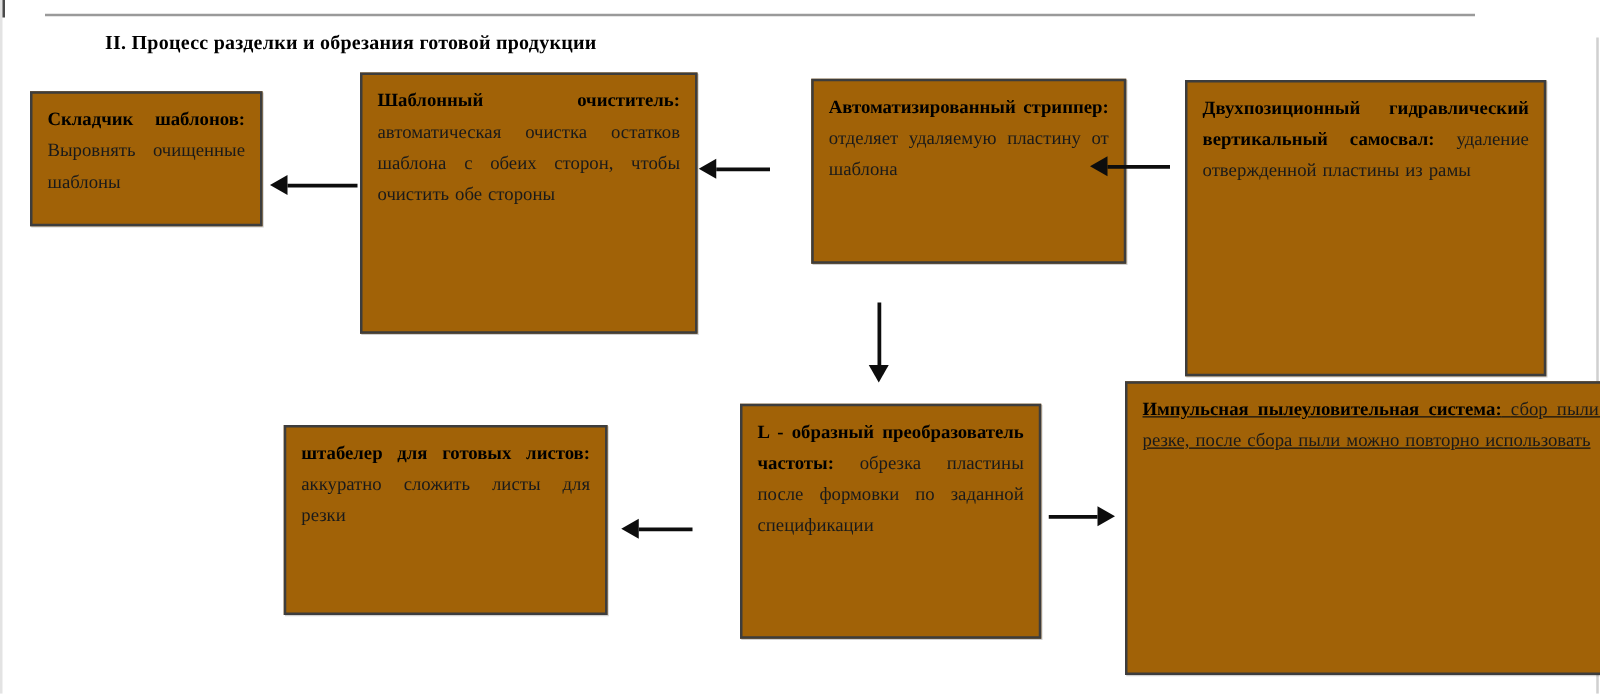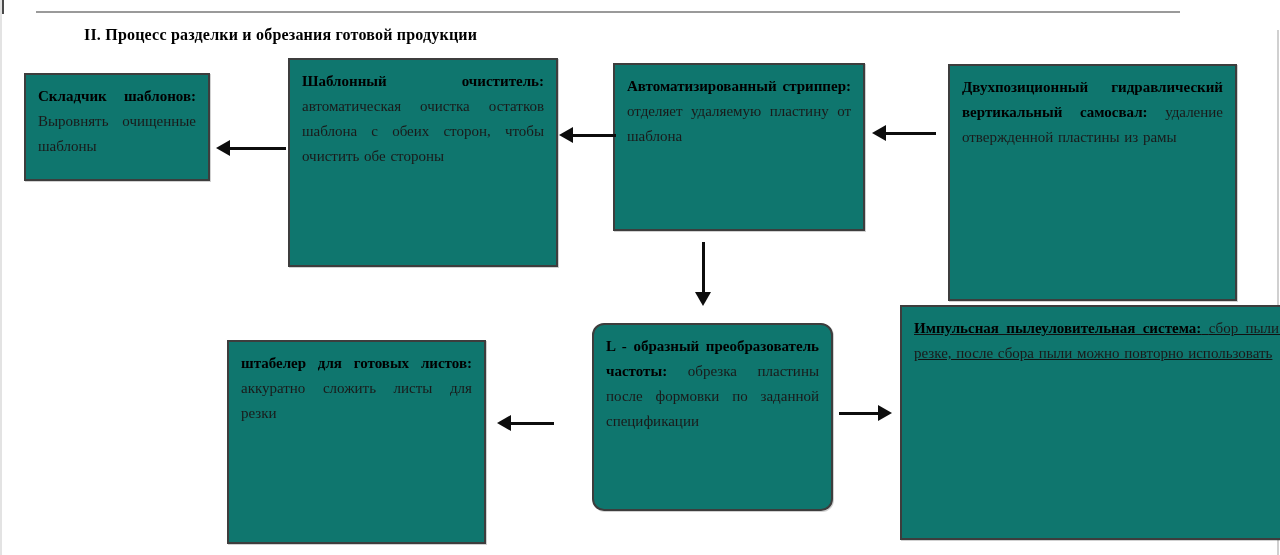--- a/index.html
+++ b/index.html
@@ -11,35 +11,35 @@
   .page-edge{position:absolute;background:#d6d6d6;}
   #edge-left{left:0;top:0;width:2px;height:555px;background:#e3e3e3;}
   #edge-right{left:1277px;top:30px;width:2px;height:525px;background:#d0d0d0;}
   #corner-mark{position:absolute;left:0;top:0;width:4px;height:14px;background:#4a4a4a;}
   #top-rule{position:absolute;left:36px;top:11px;width:1144px;height:2px;background:#9a9a9a;}
   .title{
     position:absolute;left:36px;top:26px;font-size:16px;font-weight:bold;color:#000;
     letter-spacing:0.2px;white-space:nowrap;margin-left:48px;
   }
   .fbox{
-    position:absolute;box-sizing:border-box;border:2px solid #3d3d3d;background:#0f766e;
+    position:absolute;box-sizing:border-box;border:2px solid #3d3d3d;background:#a16207;
     padding:9px 12px;box-shadow:1px 1px 0 rgba(0,0,0,0.18);
   }
   .box-text{
     margin:0;font-size:15px;line-height:25px;text-align:justify;text-align-last:left;
     color:#1a1a1a;word-spacing:1px;
   }
   .box-text .bold{font-weight:bold;color:#000;}
   
   #box-template-stacker{left:24px;top:73px;width:186px;height:108px;}
   #box-template-cleaner{left:288px;top:58px;width:270px;height:209px;}
-  #box-auto-stripper{left:613px;top:63px;width:252px;height:168px;}
+  #box-auto-stripper{left:649px;top:63px;width:252px;height:148px;}
   #box-hydraulic-tipper{left:948px;top:64px;width:289px;height:237px;}
-  #box-l-converter{left:592px;top:323px;width:241px;height:188px;border-radius:12px;}
-  #box-sheet-stacker{left:227px;top:340px;width:259px;height:204px;}
+  #box-l-converter{left:592px;top:323px;width:241px;height:188px;}
+  #box-sheet-stacker{left:227px;top:340px;width:259px;height:152px;}
   #box-dust-system{left:900px;top:305px;width:424px;height:235px;text-decoration:underline;}
   
   .arrow{position:absolute;display:flex;align-items:center;}
   .arrow .shaft{flex:1;height:3px;background:#0d0d0d;}
   .arrow .head{width:0;height:0;flex:0 0 auto;}
   .arrow.left .head{order:-1;border-top:8px solid transparent;border-bottom:8px solid transparent;border-right:14px solid #0d0d0d;}
   .arrow.right .head{border-top:8px solid transparent;border-bottom:8px solid transparent;border-left:14px solid #0d0d0d;}
   .arrow.down{flex-direction:column;align-items:center;}
   .arrow.down .shaft{width:3px;height:auto;flex:1;}
   .arrow.down .head{border-left:8px solid transparent;border-right:8px solid transparent;border-top:14px solid #0d0d0d;}

